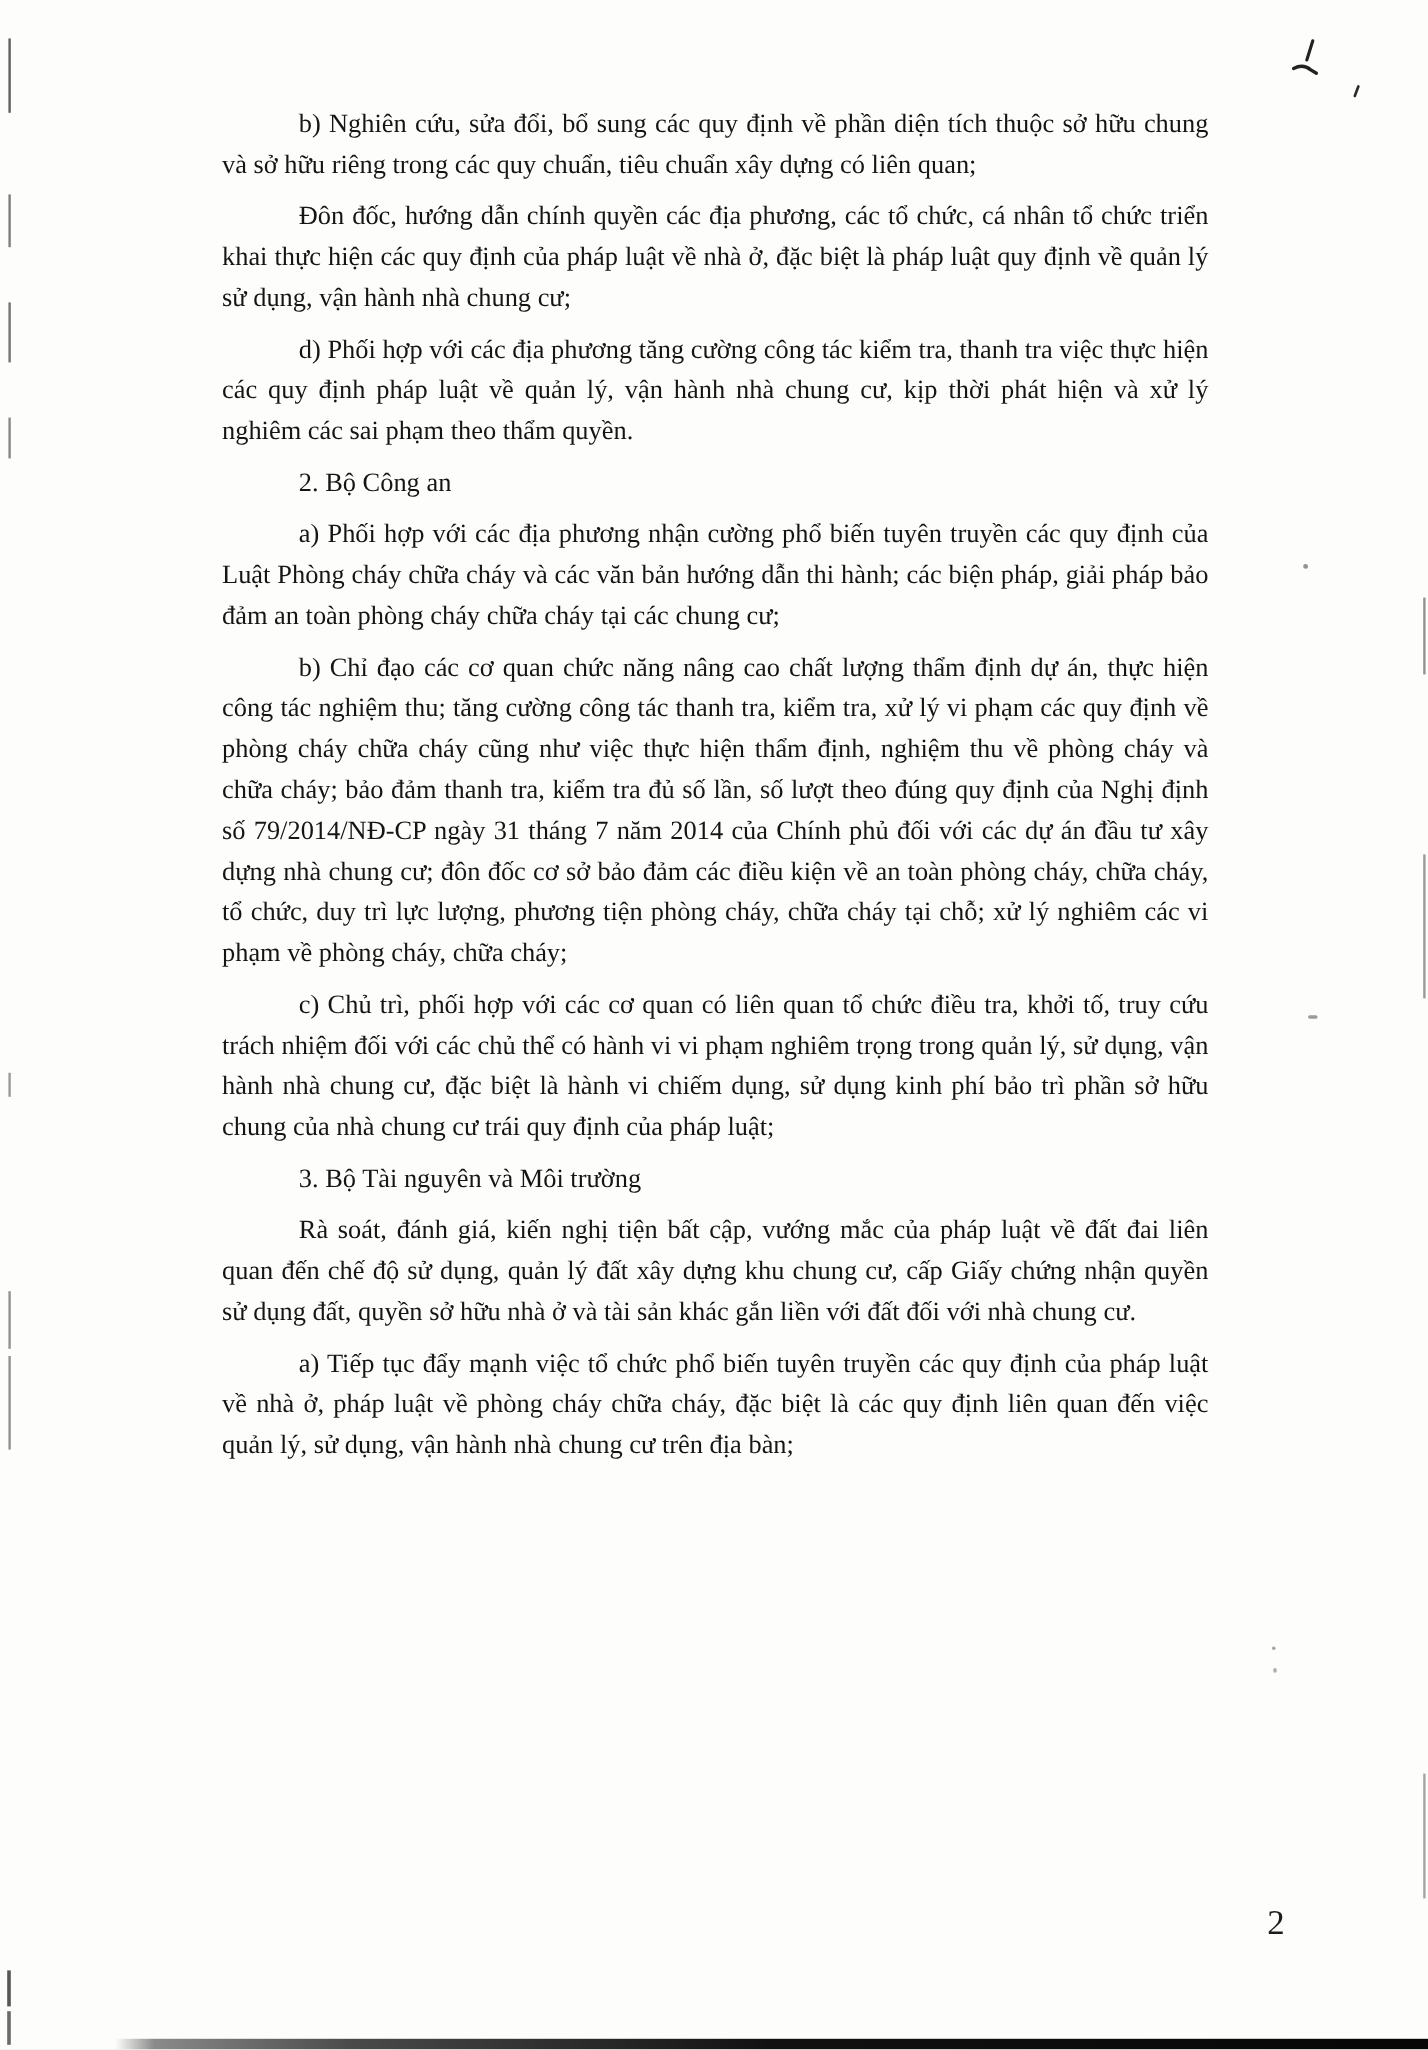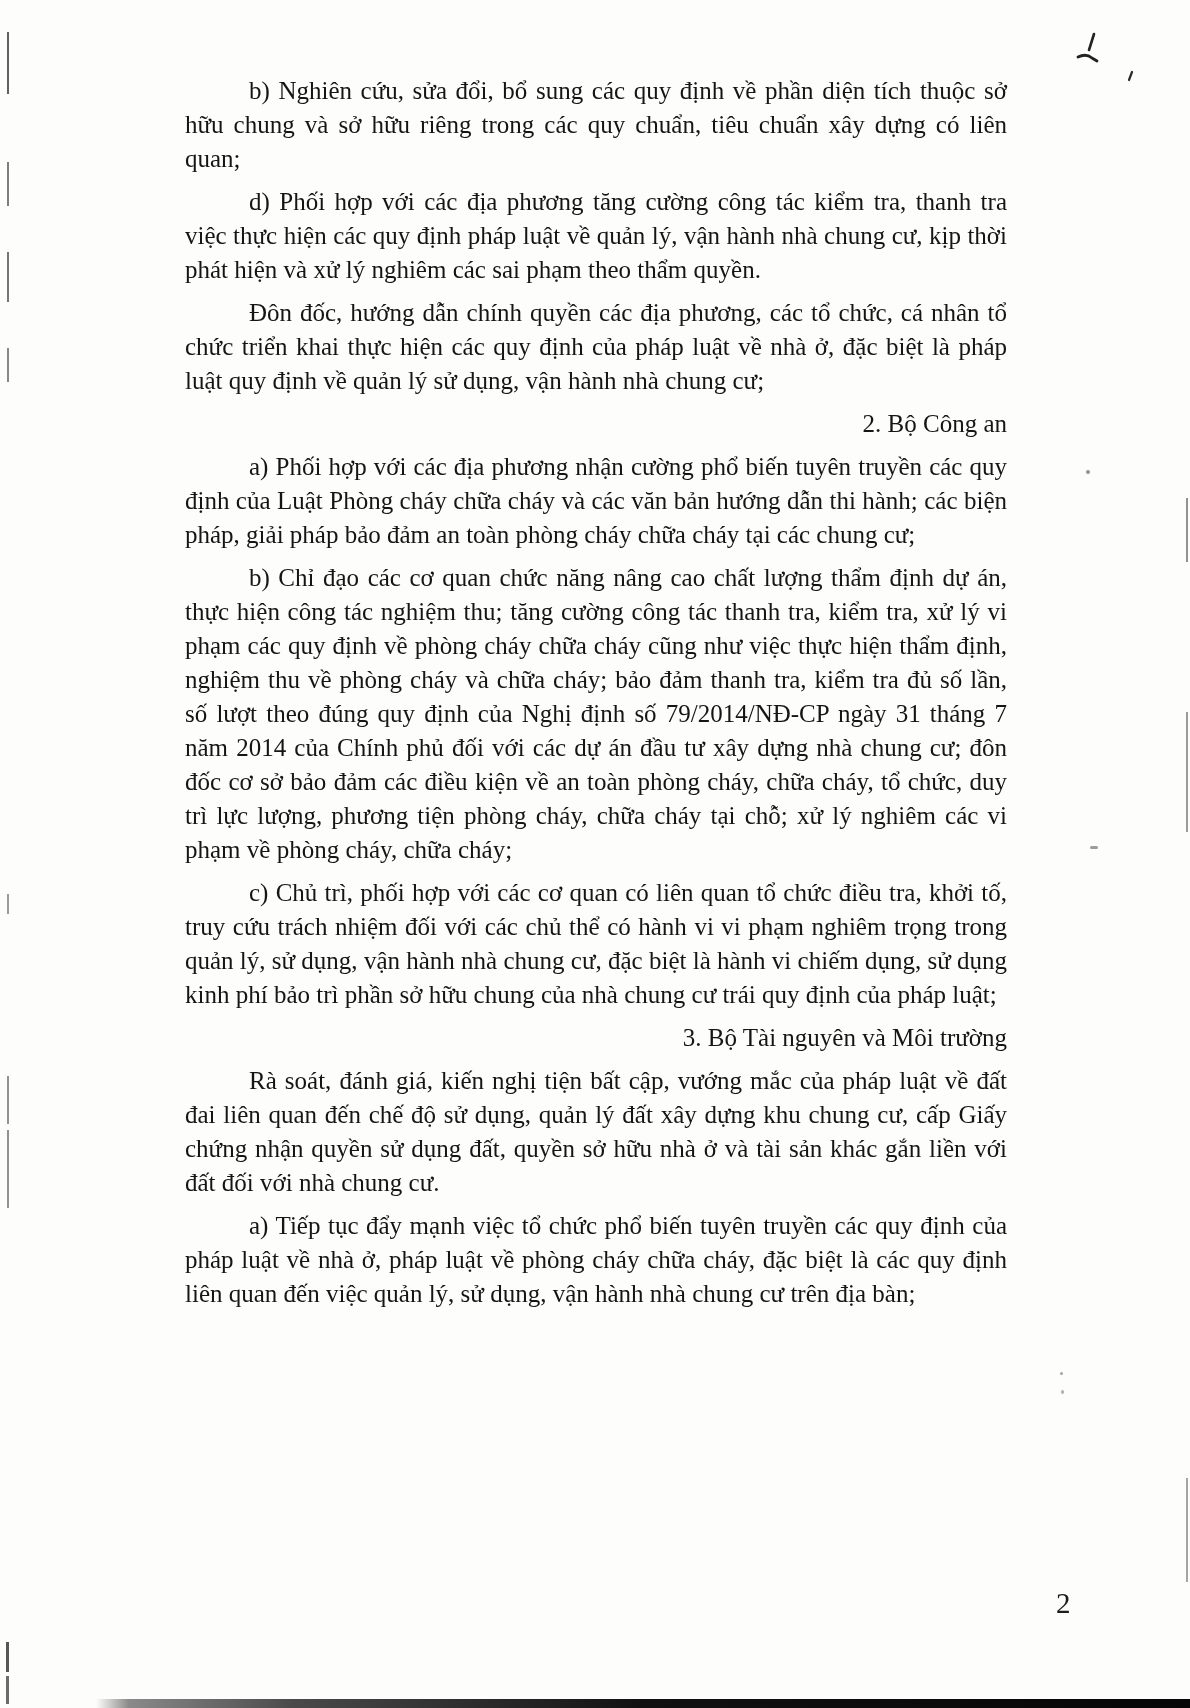--- a/index.html
+++ b/index.html
@@ -8,31 +8,31 @@
     width:1190px;height:1708px;
     margin:0 auto;
     background:#fdfdfb;
     overflow:hidden;
     font-family:"Liberation Serif","DejaVu Serif",serif;
     color:#151515;
   }
   
   .doc-body{
     position:absolute;
-    left:185px;top:74px;width:822px;
-    font-size:25px;line-height:34px;
+    left:185px;top:86px;width:822px;
+    font-size:22px;line-height:34px;
     text-align:justify;
     -webkit-font-smoothing:antialiased;
   }
   .doc-body p{
     margin:0 0 9px 0;
     text-indent:64px;
   }
   .doc-body p.heading{
-    text-align:right;
+    text-align:left;
   }
   
   .page-number{
     position:absolute;left:1056px;top:1588px;
     font-size:29px;line-height:30px;
     color:#1c1c1c;
   }
   
   .edge-mark{position:absolute;background:#3a3a3a;}
   .speck{position:absolute;background:#4c4c4c;border-radius:50%;}
@@ -42,22 +42,22 @@
   }
   .pen-marks{position:absolute;left:1070px;top:28px;}
 </style>
 </head>
 <body>
 
 <div class="page">
 
   <main class="doc-body">
       <p>b) Nghiên cứu, sửa đổi, bổ sung các quy định về phần diện tích thuộc sở hữu chung và sở hữu riêng trong các quy chuẩn, tiêu chuẩn xây dựng có liên quan;</p>
+      <p>Đôn đốc, hướng dẫn chính quyền các địa phương, các tổ chức, cá nhân tổ chức triển khai thực hiện các quy định của pháp luật về nhà ở, đặc biệt là pháp luật quy định về quản lý sử dụng, vận hành nhà chung cư;</p>
       <p>d) Phối hợp với các địa phương tăng cường công tác kiểm tra, thanh tra việc thực hiện các quy định pháp luật về quản lý, vận hành nhà chung cư, kịp thời phát hiện và xử lý nghiêm các sai phạm theo thẩm quyền.</p>
-      <p>Đôn đốc, hướng dẫn chính quyền các địa phương, các tổ chức, cá nhân tổ chức triển khai thực hiện các quy định của pháp luật về nhà ở, đặc biệt là pháp luật quy định về quản lý sử dụng, vận hành nhà chung cư;</p>
       <p class="heading">2. Bộ Công an</p>
       <p>a) Phối hợp với các địa phương nhận cường phổ biến tuyên truyền các quy định của Luật Phòng cháy chữa cháy và các văn bản hướng dẫn thi hành; các biện pháp, giải pháp bảo đảm an toàn phòng cháy chữa cháy tại các chung cư;</p>
       <p>b) Chỉ đạo các cơ quan chức năng nâng cao chất lượng thẩm định dự án, thực hiện công tác nghiệm thu; tăng cường công tác thanh tra, kiểm tra, xử lý vi phạm các quy định về phòng cháy chữa cháy cũng như việc thực hiện thẩm định, nghiệm thu về phòng cháy và chữa cháy; bảo đảm thanh tra, kiểm tra đủ số lần, số lượt theo đúng quy định của Nghị định số 79/2014/NĐ-CP ngày 31 tháng 7 năm 2014 của Chính phủ đối với các dự án đầu tư xây dựng nhà chung cư; đôn đốc cơ sở bảo đảm các điều kiện về an toàn phòng cháy, chữa cháy, tổ chức, duy trì lực lượng, phương tiện phòng cháy, chữa cháy tại chỗ; xử lý nghiêm các vi phạm về phòng cháy, chữa cháy;</p>
       <p>c) Chủ trì, phối hợp với các cơ quan có liên quan tổ chức điều tra, khởi tố, truy cứu trách nhiệm đối với các chủ thể có hành vi vi phạm nghiêm trọng trong quản lý, sử dụng, vận hành nhà chung cư, đặc biệt là hành vi chiếm dụng, sử dụng kinh phí bảo trì phần sở hữu chung của nhà chung cư trái quy định của pháp luật;</p>
       <p class="heading">3. Bộ Tài nguyên và Môi trường</p>
       <p>Rà soát, đánh giá, kiến nghị tiện bất cập, vướng mắc của pháp luật về đất đai liên quan đến chế độ sử dụng, quản lý đất xây dựng khu chung cư, cấp Giấy chứng nhận quyền sử dụng đất, quyền sở hữu nhà ở và tài sản khác gắn liền với đất đối với nhà chung cư.</p>
       <p>a) Tiếp tục đẩy mạnh việc tổ chức phổ biến tuyên truyền các quy định của pháp luật về nhà ở, pháp luật về phòng cháy chữa cháy, đặc biệt là các quy định liên quan đến việc quản lý, sử dụng, vận hành nhà chung cư trên địa bàn;</p>
     </main>
 
   <div class="page-number">2</div>

